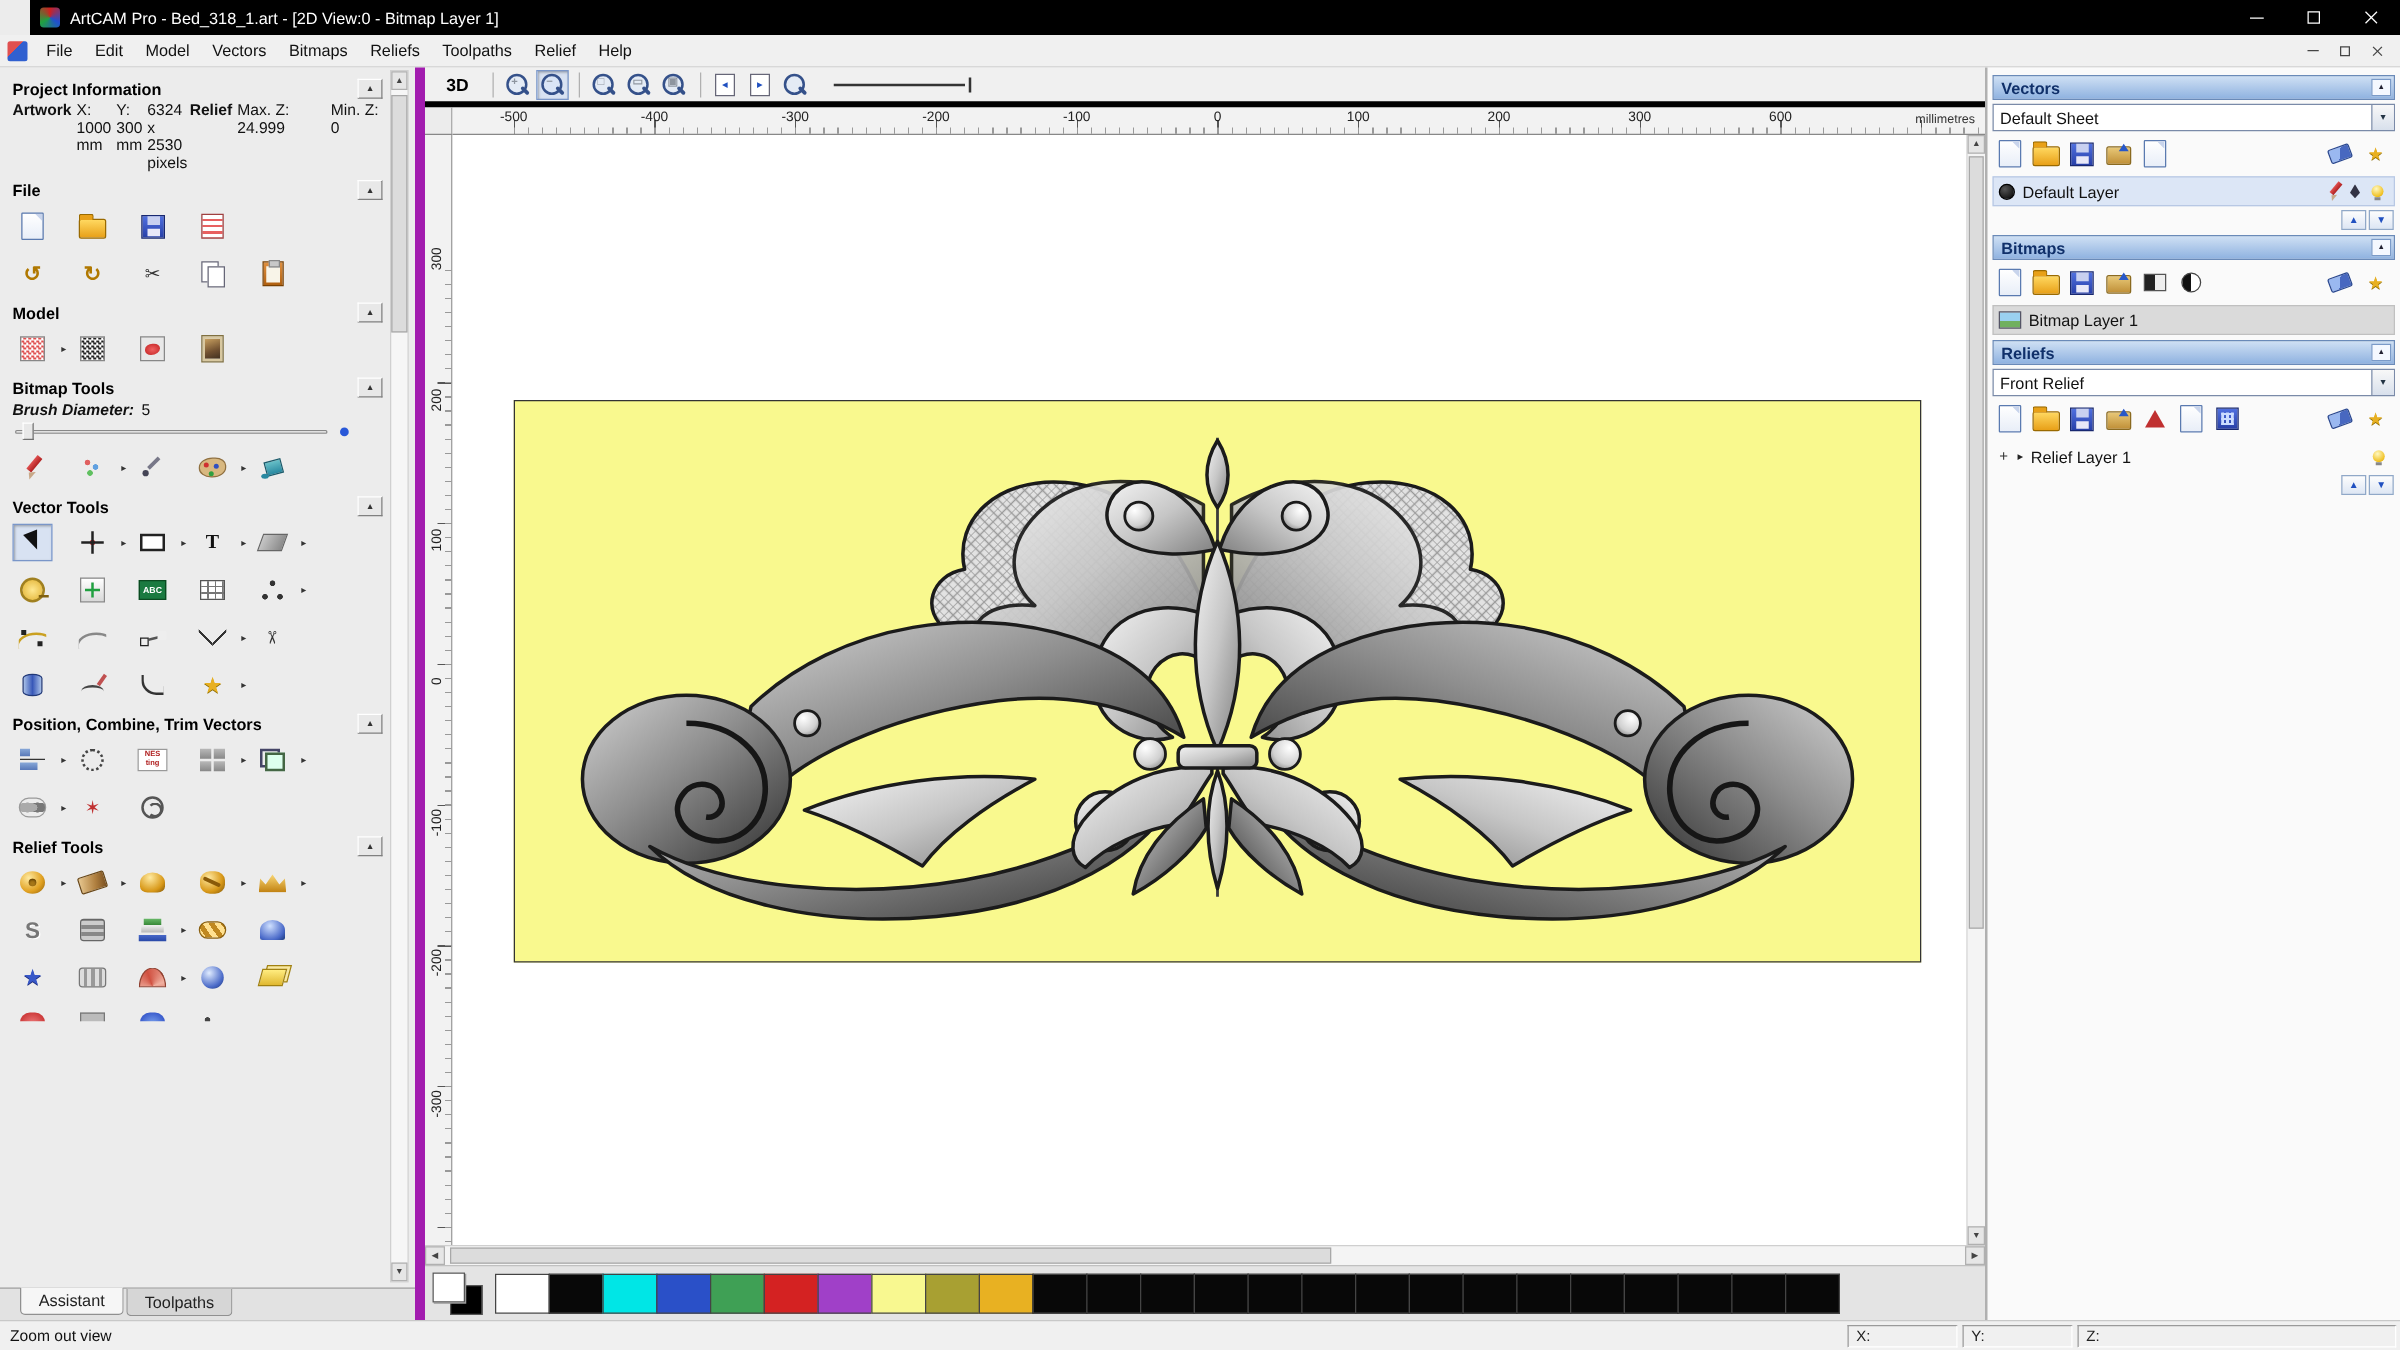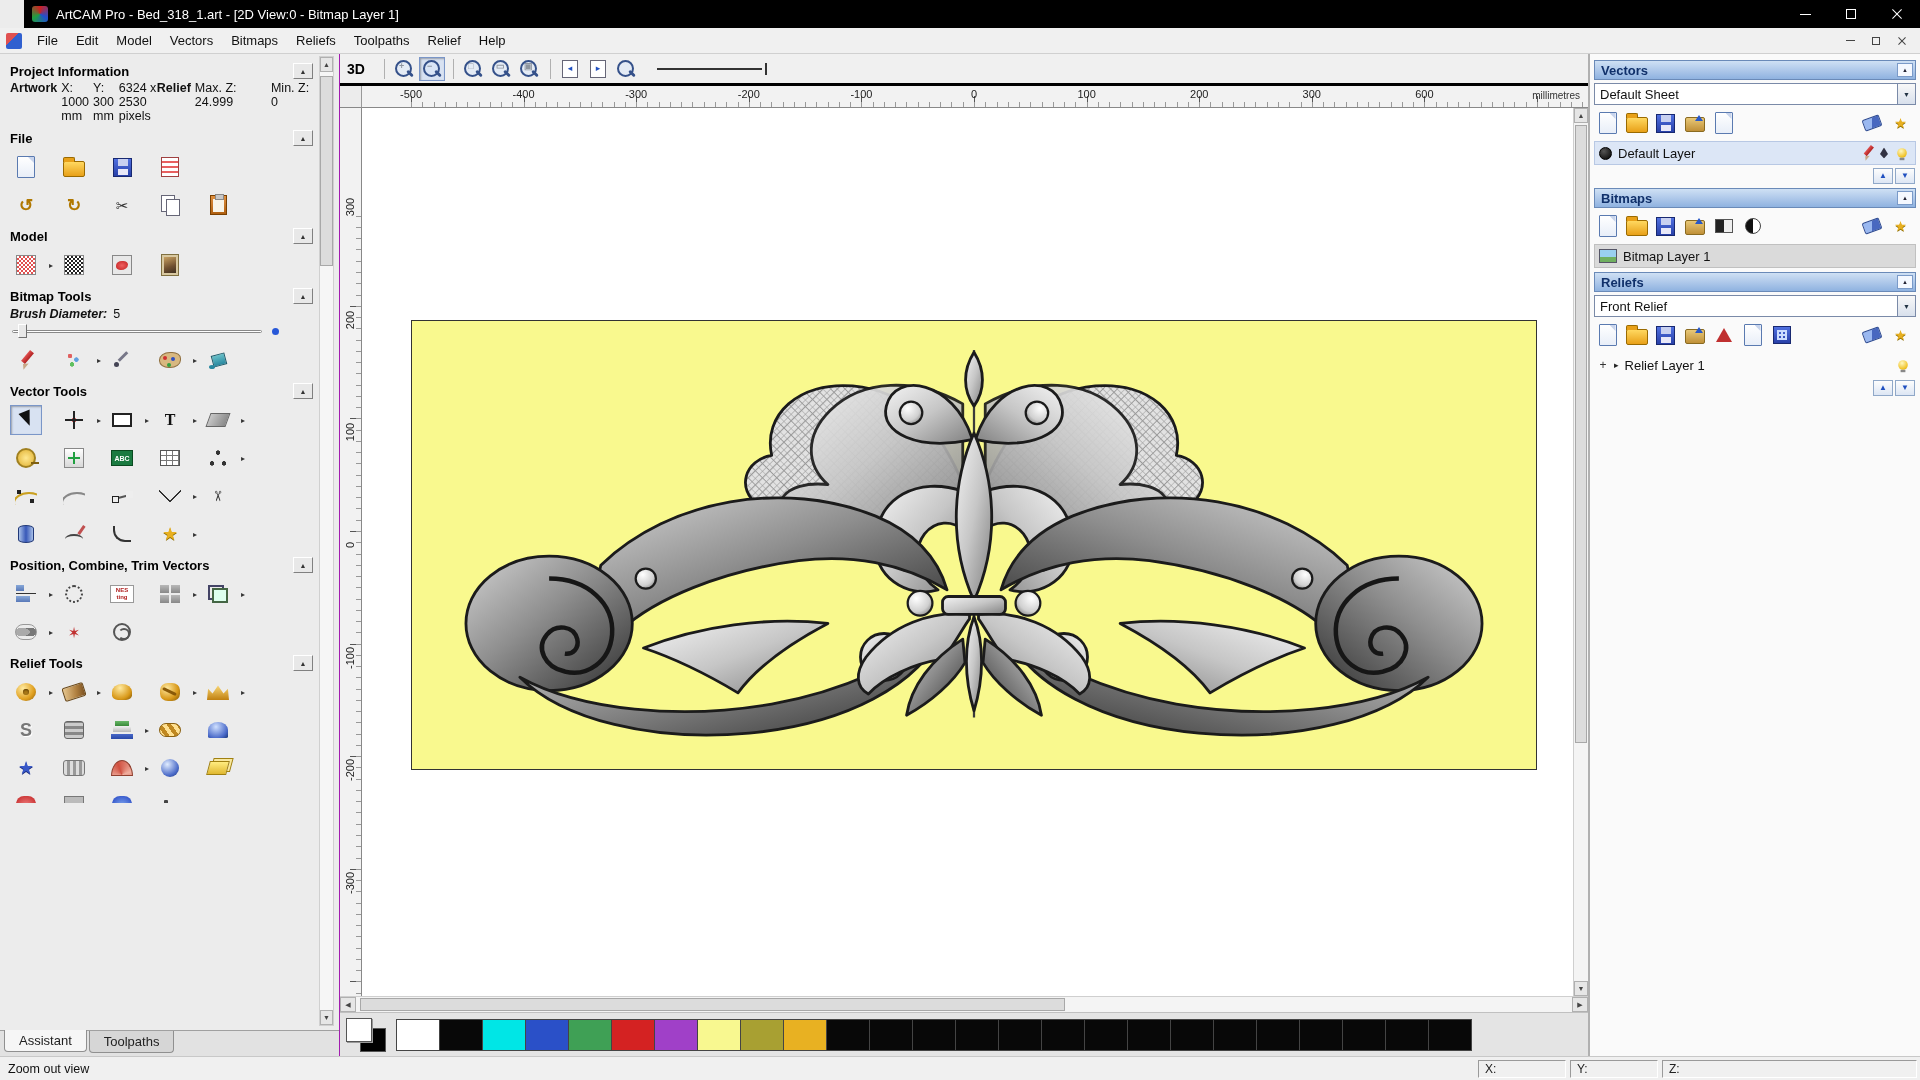--- a/index.html
+++ b/index.html
@@ -26,21 +26,21 @@
 .menu-item{padding:0 9px;height:100%;display:flex;align-items:center;color:#111}
 .mdi-controls{margin-left:auto;display:flex;gap:2px;padding-right:6px}
 .mbtn{width:24px;height:20px;display:flex;align-items:center;justify-content:center;position:relative}
 .mbtn .glyph-min{background:#444;width:9px}
 .mbtn .glyph-max{border-color:#444;width:8px;height:8px}
 .mbtn .glyph-x1,.mbtn .glyph-x2{background:#444;width:10px}
 
 .main-row{flex:1;display:flex;min-height:0}
 
 
-.left-panel{width:340px;background:#ececec;border-right:1px solid #a21caf;display:flex;flex-direction:column;position:relative;flex:0 0 auto}
+.left-panel{width:340px;background:#ececec;border-right:8px solid #a21caf;display:flex;flex-direction:column;position:relative;flex:0 0 auto}
 .lp-content{flex:1;overflow:hidden;padding:2px 26px 0 10px;position:relative}
 .sec-head{display:flex;align-items:center;margin:7px 0 2px}
 .sec-title{font-weight:bold;font-size:13px;color:#000}
 .rollup{margin-left:auto;width:20px;height:16px;background:#e8e8e8;border:1px solid;border-color:#fff #808080 #808080 #fff;display:flex;align-items:center;justify-content:center}
 .tri{font-size:7px;color:#333;line-height:1}
 .proj-grid{display:flex;font-size:12.5px;margin:2px 0 4px}
 .proj-col{display:flex;flex-direction:row;gap:4px}
 .proj-col.c1{width:54%}
 .proj-heading{font-weight:bold}
 
@@ -58,27 +58,27 @@
 .groove{width:250px;height:3px;background:#fff;border:1px solid #888;border-radius:2px}
 .handle{position:absolute;left:6px;top:1px;width:9px;height:14px;background:#e8e8e8;border:1px solid;border-color:#fff #707070 #707070 #fff}
 .bluedot{width:7px;height:7px;border-radius:50%;background:#2858d8;margin-left:10px}
 
 
 .lp-scroll{position:absolute;top:2px;right:5px;bottom:4px;width:15px;display:flex;flex-direction:column;background:#f6f6f6;border:1px solid #d0d0d0;z-index:5}
 .sb-btn{height:15px;background:#e6e6e6;border:1px solid #b0b0b0;display:flex;align-items:center;justify-content:center}
 .sb-glyph{font-size:7px;color:#444;line-height:1}
 .sb-track{flex:1;position:relative}
 .sb-thumb{position:absolute;left:0;right:0;top:4px;height:190px;background:#dcdcdc;border:1px solid #a8a8a8}
-.lp-tabs{height:26px;display:flex;align-items:flex-start;padding-left:4px;background:#e2e2e2;border-top:1px solid #a0a0a0;flex:0 0 auto}
+.lp-tabs{height:26px;display:flex;align-items:flex-start;padding-left:16px;background:#e2e2e2;border-top:1px solid #a0a0a0;flex:0 0 auto}
 .tab{padding:3px 14px;border:1px solid #909090;border-top:none;background:#d6d6d6;font-size:13px;margin-right:2px;border-radius:0 0 4px 4px;color:#222}
 .tab.active{background:#f6f6f6;position:relative;top:-1px}
 
 
 .center{flex:1;display:flex;flex-direction:column;min-width:0}
-.view-toolbar{height:32px;display:flex;align-items:center;background:#f0f0f0;border-bottom:3px solid #000000;flex:0 0 auto}
+.view-toolbar{height:32px;display:flex;align-items:center;background:#f0f0f0;border-bottom:5px solid #000000;padding-left:10px;flex:0 0 auto}
 .tb3d{font-weight:bold;font-size:14px;background:transparent;border:1px solid transparent;padding:1px 6px;margin-right:6px;font-family:inherit}
 .tb-icons .tool{width:26px;height:24px;margin-right:2px}
 .tsep{width:1px;height:20px;background:#b0b0b0;margin:0 6px;display:inline-block}
 .linewidth{display:flex;align-items:center;margin-left:16px;width:110px;height:20px}
 .lw-line{flex:1;height:2px;background:#333}
 .lw-caret{width:2px;height:12px;background:#333;margin-left:3px}
 
 .hruler-row{height:22px;display:flex;flex:0 0 auto}
 .ruler-corner{width:22px;background:#ececec;border-right:1px solid #999;border-bottom:1px solid #888}
 .hruler{flex:1;position:relative;background:#f2f2f2;border-bottom:1px solid #888;overflow:hidden;

